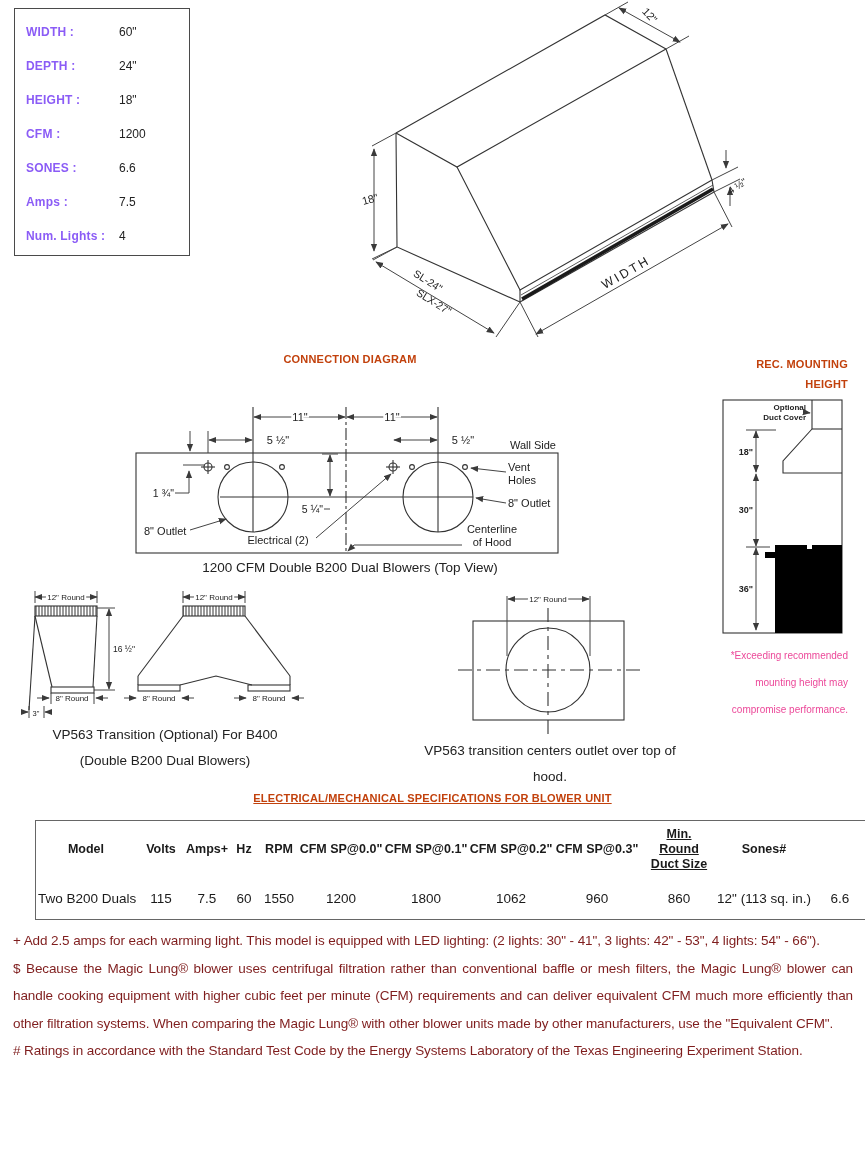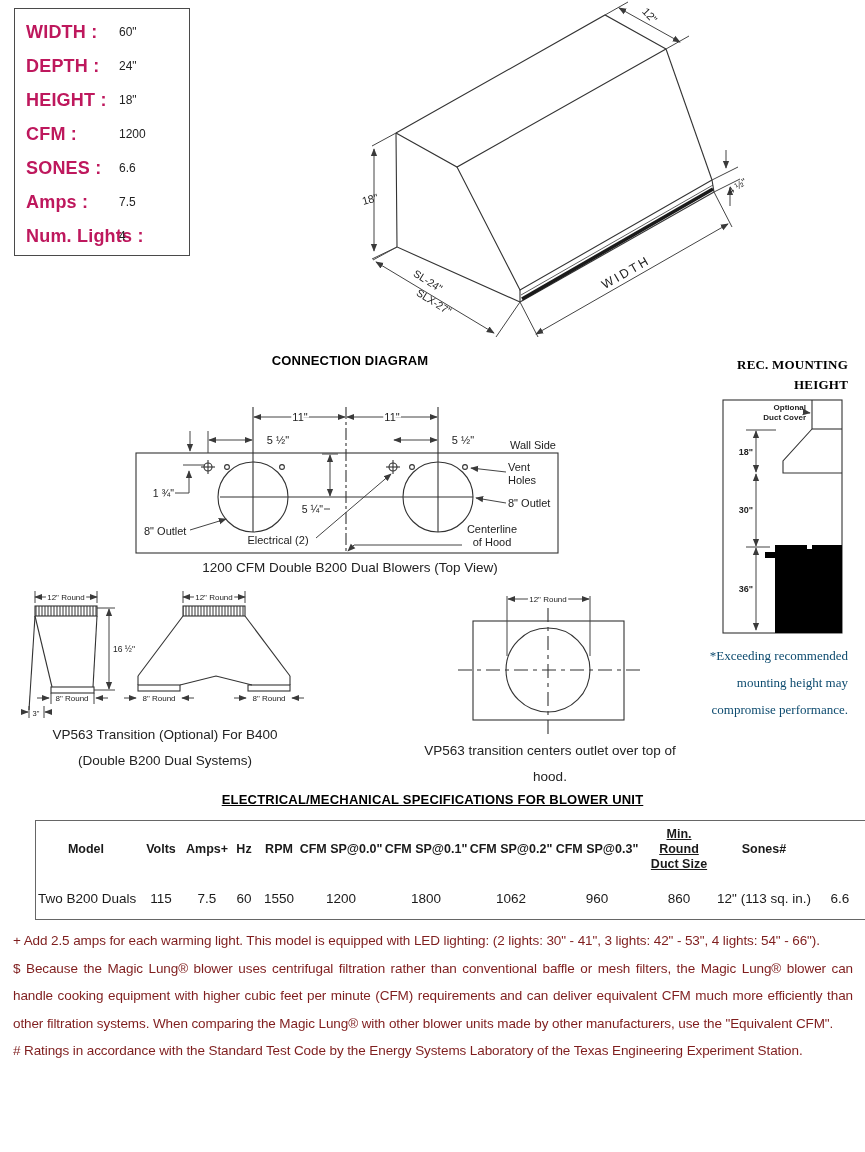--- a/index.html
+++ b/index.html
@@ -2,46 +2,46 @@
 <html><head>
 <meta charset="utf-8">
 <style>
   html,body{margin:0;padding:0;background:#fff;}
   .page{position:relative;width:865px;height:1152px;background:#fff;overflow:hidden;
         font-family:"Liberation Sans",sans-serif;color:#1a1a1a;}
   .abs{position:absolute;}
   
   .spec-box{left:14px;top:8px;width:174px;height:240px;border:1px solid #4a4a4a;padding-top:6px;}
   .spec-row{position:relative;height:34px;line-height:34px;}
-  .spec-label{position:absolute;left:11px;font-size:18px;font-weight:bold;letter-spacing:.2px;color:#be185d;}
+  .spec-label{position:absolute;left:11px;font-size:12px;font-weight:bold;letter-spacing:.2px;color:#8b5cf6;}
   .spec-val{position:absolute;left:104px;font-size:12px;color:#222;}
   
-  .sec-title{font-size:13px;font-weight:bold;color:#000000;letter-spacing:.2px;}
+  .sec-title{font-size:11px;font-weight:bold;color:#c2410c;letter-spacing:.2px;}
   .caption{font-size:13.5px;color:#222;}
   .center{text-align:center;}
-  .right{text-align:right;font-family:Liberation Serif, serif;}
+  .right{text-align:right;}
   
   .tbl{left:14px;top:820px;width:837px;border:1.5px solid #666;margin-left:21px;}
   .tbl-grid{display:grid;grid-template-columns:100px 50px 42px 32px 38px 86px 84px 86px 86px 78px 92px 60px;}
   .th{font-size:12.5px;font-weight:bold;display:flex;align-items:center;justify-content:center;
       text-align:center;height:57px;line-height:15px;}
   .td{font-size:13.5px;display:flex;align-items:center;justify-content:center;height:41px;white-space:nowrap;}
   .td.model{justify-content:flex-start;padding-left:2px;}
   
   .foot{left:13px;top:927px;width:840px;font-size:13.5px;line-height:27.5px;color:#7f1d1d;
         text-align:justify;letter-spacing:-0.1px;}
   .foot p{margin:0;}
   
   svg{position:absolute;overflow:visible;}
   .ln{stroke:#333;stroke-width:1.1;fill:none;}
   .dim{stroke:#444;stroke-width:1;fill:none;}
   .dtxt{font-family:"Liberation Sans",sans-serif;fill:#222;}
   .halo{stroke:#fff;stroke-width:4px;paint-order:stroke;}
   .b{font-weight:bold;}
-  .note{left:658px;top:642px;width:190px;font-size:13px;line-height:27px;color:#0c4a6e;}
+  .note{left:658px;top:642px;width:190px;font-size:10px;line-height:27px;color:#ec4899;}
 </style>
 </head>
 <body>
 
 <div class="page">
 
   <div class="abs spec-box">
     <div class="spec-row">
       <span class="spec-label">WIDTH :</span>
       <span class="spec-val">60"</span>
@@ -271,21 +271,21 @@
     <text class="dtxt halo" x="194" y="12" font-size="8" text-anchor="middle">12" Round</text>
     <text class="dtxt halo" x="93" y="64" font-size="8.5">16 ½"</text>
     <text class="dtxt" x="52" y="113" font-size="8" text-anchor="middle">8" Round</text>
     <text class="dtxt" x="16" y="128" font-size="7.5" text-anchor="middle">3"</text>
     <text class="dtxt" x="139" y="113" font-size="8" text-anchor="middle">8" Round</text>
     <text class="dtxt" x="249" y="113" font-size="8" text-anchor="middle">8" Round</text>
   </svg>
 
   <div class="abs caption center" style="left:20px;top:722px;width:290px;line-height:26px;">
     <div>VP563 Transition (Optional) For B400</div>
-    <div>(Double B200 Dual Systems)</div>
+    <div>(Double B200 Dual Blowers)</div>
   </div>
 
   <svg style="left:455px;top:588px;" width="195" height="150" viewBox="0 0 195 150">
     <g class="ln">
       <rect x="18" y="33" width="151" height="99"></rect>
       <circle cx="93" cy="82" r="42"></circle>
       <line x1="93" y1="20" x2="93" y2="146" stroke-dasharray="14 5 4 5"></line>
       <line x1="3" y1="82" x2="186" y2="82" stroke-dasharray="14 5 4 5"></line>
     </g>
     <g class="dim">

